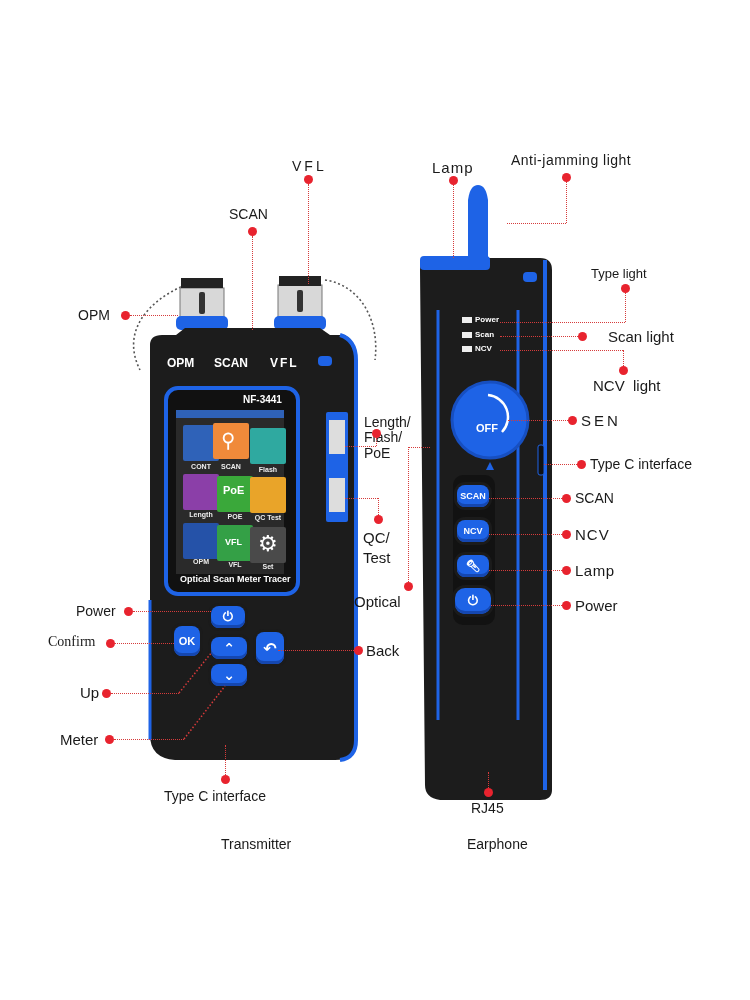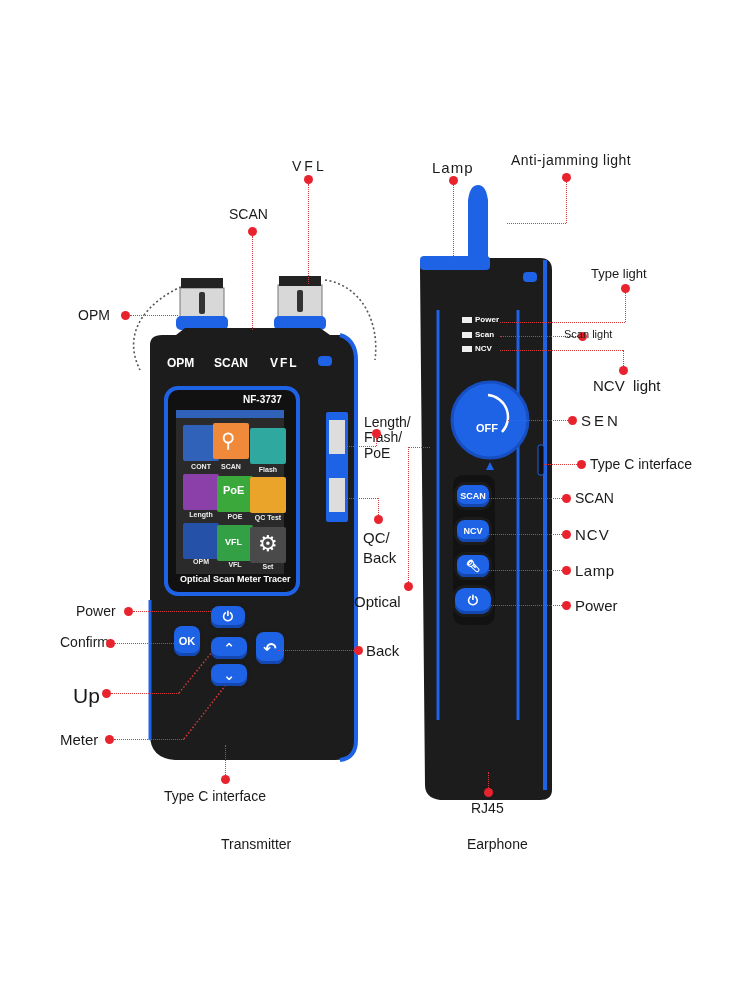--- a/index.html
+++ b/index.html
@@ -71,21 +71,21 @@
   <circle cx="490" cy="420" r="38" fill="#1e63e6" stroke="#174fc0" stroke-width="3"></circle>
   <path d="M488 395 A22 22 0 0 1 502 432" stroke="#fff" stroke-width="2.5" fill="none"></path>
   <polygon points="490,462 494,470 486,470" fill="#1e63e6"></polygon>
   <rect x="453" y="475" width="42" height="150" rx="10" fill="#121212"></rect>
   <rect x="538" y="445" width="6" height="30" rx="2" fill="#111" stroke="#1e63e6"></rect>
 </svg>
 
 <div class="dev-text" style="left:167px;top:356px;font-size:12px;">OPM</div>
 <div class="dev-text" style="left:214px;top:356px;font-size:12px;">SCAN</div>
 <div class="dev-text" style="left:270px;top:356px;font-size:12px;letter-spacing:2px;">VFL</div>
-<div class="dev-text" style="left:243px;top:394px;font-size:10px;">NF-3737</div>
+<div class="dev-text" style="left:243px;top:394px;font-size:10px;">NF-3441</div>
 
 <div>
   <div class="screen-tile" style="left:183px;top:425px;background:#2f62b8;"></div>
   <div class="tile-label" style="left:178px;top:463px;">CONT</div>
   <div class="screen-tile" style="left:213px;top:423px;background:#f08a3a;">
       <span style="position:absolute;left:8px;top:5px;color:#fff;font-size:20px;">⚲</span>
     </div>
   <div class="tile-label" style="left:208px;top:463px;">SCAN</div>
   <div class="screen-tile" style="left:250px;top:428px;background:#2fa9a0;"></div>
   <div class="tile-label" style="left:245px;top:466px;">Flash</div>
@@ -156,40 +156,40 @@
 Flash/
 PoE</div>
 <div class="dot" style="left:372px;top:429px;"></div>
 <div class="dline v" style="left:376px;top:438px;height:8px;"></div>
 <div class="dline h" style="left:345px;top:446px;width:31px;"></div>
 
 <div class="dline h" style="left:345px;top:498px;width:33px;"></div>
 <div class="dline v" style="left:378px;top:498px;height:17px;"></div>
 <div class="dot" style="left:374px;top:515px;"></div>
 <div class="label" style="left:363px;top:528px;white-space:pre;font-size:15px;line-height:1.3;">QC/
-Back</div>
+Test</div>
 
 <div class="dline h" style="left:408px;top:447px;width:22px;"></div>
 <div class="dline v" style="left:408px;top:447px;height:135px;"></div>
 <div class="dot" style="left:404px;top:582px;"></div>
 <div class="label" style="left:354px;top:593px;font-size:15px;">Optical</div>
 
 <div class="label" style="left:76px;top:603px;">Power</div>
 <div class="dot" style="left:124px;top:607px;"></div>
 <div class="dline h" style="left:133px;top:611px;width:78px;"></div>
 
-<div class="label" style="left:60px;top:634px;">Confirm</div>
+<div class="label" style="left:48px;top:634px;font-family:Liberation Serif, serif;">Confirm</div>
 <div class="dot" style="left:106px;top:639px;"></div>
 <div class="dline h" style="left:115px;top:643px;width:59px;"></div>
 
 <div class="label" style="left:366px;top:642px;font-size:15px;">Back</div>
 <div class="dot" style="left:354px;top:646px;"></div>
 <div class="dline h" style="left:278px;top:650px;width:76px;"></div>
 
-<div class="label" style="left:73px;top:684px;font-size:21px;text-align:right;">Up</div>
+<div class="label" style="left:80px;top:684px;font-size:15px;text-align:right;">Up</div>
 <div class="dot" style="left:102px;top:689px;"></div>
 <div class="dline h" style="left:111px;top:693px;width:68px;"></div>
 <svg style="position:absolute;left:0;top:0;" width="750" height="1000">
     <line x1="179" y1="693" x2="212" y2="652" stroke="#d63b3b" stroke-width="1.5" stroke-dasharray="1.5 2"></line>
   </svg>
 
 <div class="label" style="left:60px;top:731px;font-size:15px;">Meter</div>
 <div class="dot" style="left:105px;top:735px;"></div>
 <div class="dline h" style="left:114px;top:739px;width:70px;"></div>
 <svg style="position:absolute;left:0;top:0;" width="750" height="1000">
@@ -211,21 +211,21 @@
 <div class="dline v" style="left:566px;top:182px;height:41px;"></div>
 <div class="dline h" style="left:507px;top:223px;width:59px;"></div>
 
 <div class="label" style="left:591px;top:267px;font-size:13px;">Type light</div>
 <div class="dot" style="left:621px;top:284px;"></div>
 <div class="dline v" style="left:625px;top:293px;height:29px;"></div>
 <div class="dline h" style="left:500px;top:322px;width:125px;"></div>
 
 <div class="dline h" style="left:500px;top:336px;width:78px;"></div>
 <div class="dot" style="left:578px;top:332px;"></div>
-<div class="label" style="left:564px;top:328px;font-size:11px;">Scan light</div>
+<div class="label" style="left:608px;top:328px;font-size:15px;">Scan light</div>
 
 <div class="dline h" style="left:500px;top:350px;width:123px;"></div>
 <div class="dline v" style="left:623px;top:350px;height:16px;"></div>
 <div class="dot" style="left:619px;top:366px;"></div>
 <div class="label" style="left:593px;top:377px;font-size:15px;white-space:pre;">NCV  light</div>
 
 <div class="dline h" style="left:508px;top:420px;width:60px;"></div>
 <div class="dot" style="left:568px;top:416px;"></div>
 <div class="label" style="left:581px;top:412px;font-size:15px;letter-spacing:3px;">SEN</div>
 

